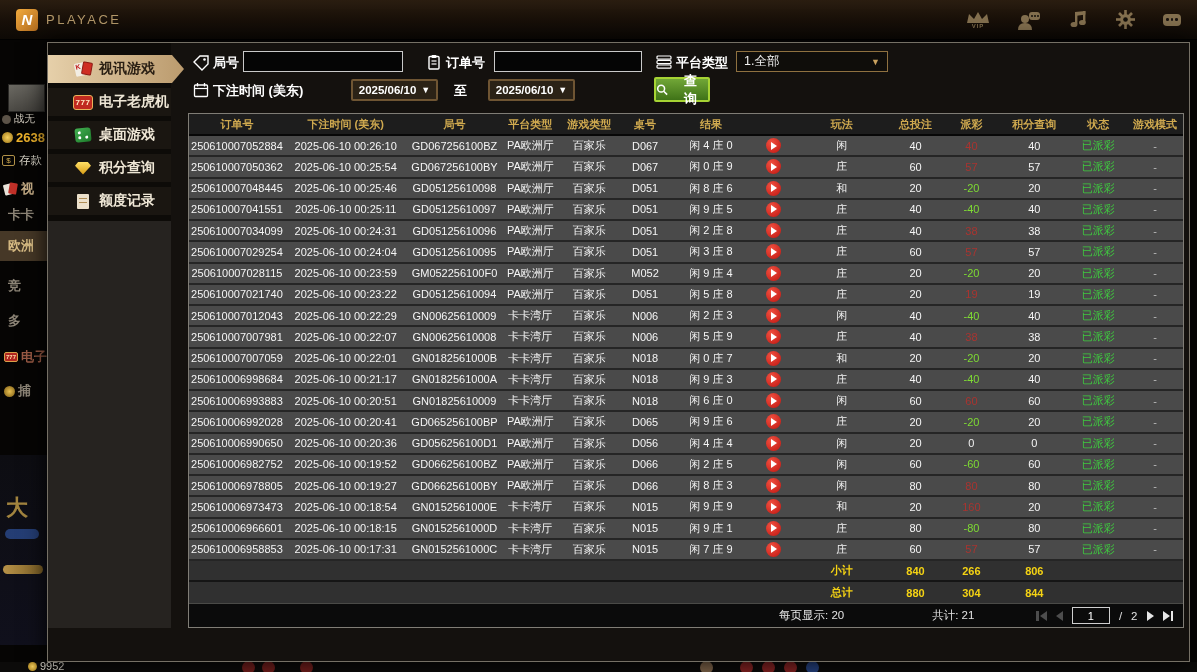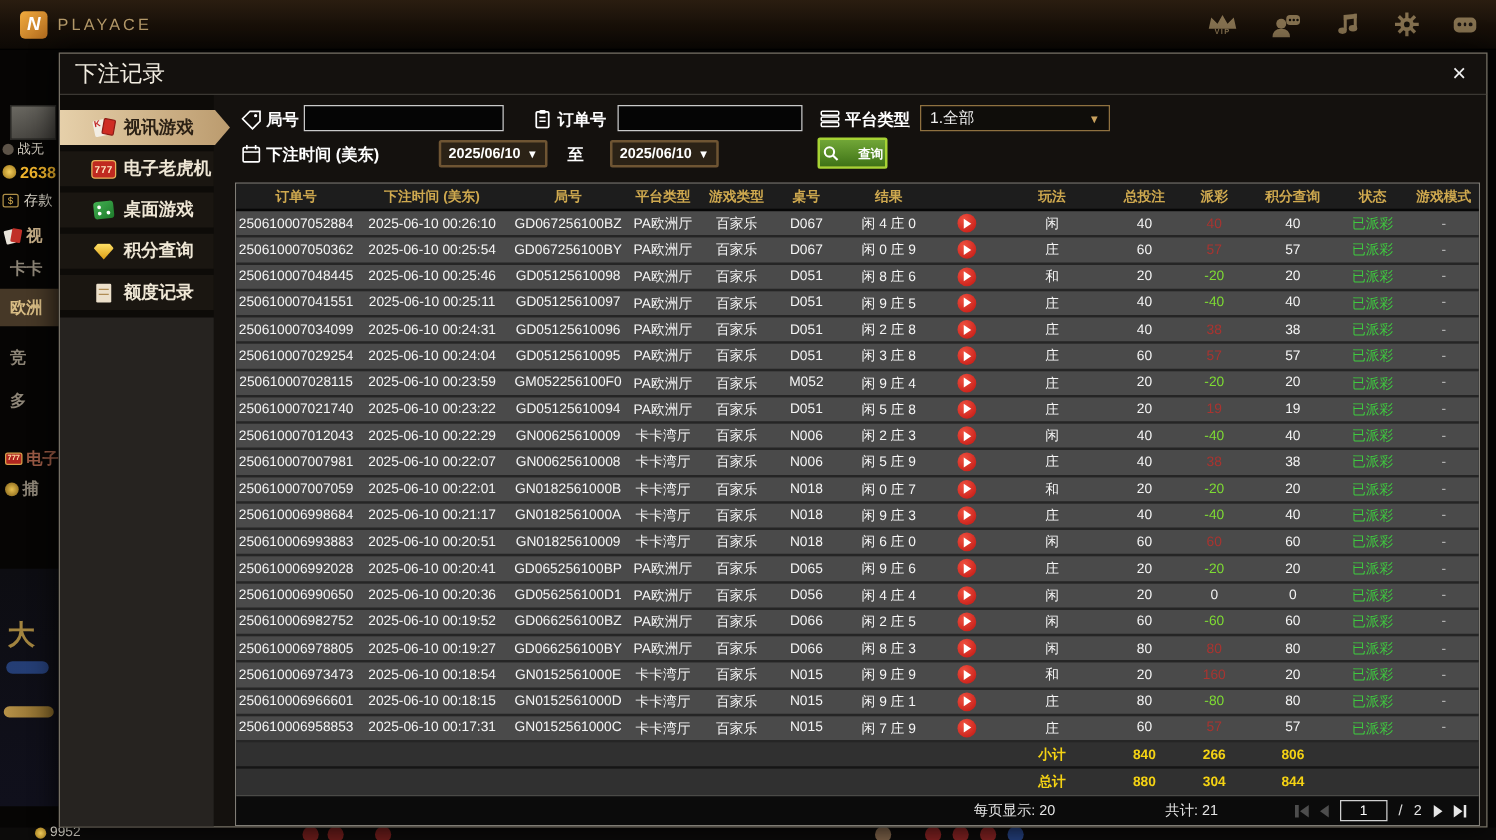--- a/index.html
+++ b/index.html
@@ -105,21 +105,21 @@
   .f-label2{ position:absolute; color:#fff; font-weight:bold; font-size:13px; top:39px;}
   .f-input{ position:absolute; top:8px; height:21px; background:#050505; border:1px solid #c9c9c9; color:#fff; font-size:12px; padding:0 5px;}
   .f-select{ position:absolute; top:8px; height:21px; background:#0f0d0a; border:1px solid #8f7140; color:#f0f0f0;
     font-size:12.5px; display:flex; align-items:center; padding:0 7px; cursor:pointer;}
   .f-select .arr{ margin-left:auto; color:#c9a15e; font-size:9px;}
   .f-date{ position:absolute; top:36px; width:87px; height:22px; background:#2b2216; border:2px solid #6f5533; border-radius:2px;
     color:#fff; font-weight:bold; font-size:11.5px; display:flex; align-items:center; justify-content:center; gap:5px; cursor:pointer;}
   .f-date .arr{ font-size:9px; color:#fff;}
   .btn-search{ position:absolute; left:466px; top:34px; width:56px; height:25px;
     background:linear-gradient(180deg,#71a637,#3f7317); border:2px solid #a6d334; border-radius:2px;
-    color:#fff; font-weight:bold; font-size:10px; display:flex; align-items:center; justify-content:center; gap:16px; cursor:pointer;}
+    color:#fff; font-weight:bold; font-size:13px; display:flex; align-items:center; justify-content:center; gap:16px; cursor:pointer;}
 
   
   .table-wrap{ position:absolute; left:0; top:70px; width:996px; bottom:0;
     border:1px solid #807d76; display:flex; flex-direction:column; background:#0f0f0f;}
   .trow{ display:flex; width:100%; }
   .thead{ height:22px; background:#1d1d1d; border-bottom:2px solid #070707; flex:none;}
   .thead .cell{ color:#cfa94f; font-weight:bold; font-size:11px;}
   .tbody{ flex:1; display:flex; flex-direction:column;}
   .drow{ flex:1; background:#4a4a4a; border-bottom:2px solid #252525; }
   .cell{ display:flex; align-items:center; justify-content:center; font-size:11px; color:#f5f5f5; overflow:hidden; white-space:nowrap;}
@@ -223,21 +223,21 @@
       <span class="mini-cards">
         <span class="mc1"></span>
         <span class="mc2"></span>
       </span>
       <span>视</span>
     </div>
   <div class="bg-item bg-nav" style="top:206px;">卡卡</div>
   <div class="bg-item bg-nav hl" style="top:231px;">欧洲</div>
   <div class="bg-item bg-nav" style="top:277px;">竞</div>
   <div class="bg-item bg-nav" style="top:312px;">多</div>
-  <div class="bg-item bg-nav" style="top:348px; left:4px; display:flex; gap:3px; align-items:center; color:#9a5a45;margin-top:10px;">
+  <div class="bg-item bg-nav" style="top:348px; left:4px; display:flex; gap:3px; align-items:center; color:#9a5a45;">
       <span class="badge777">777</span>
       <span>电子</span>
     </div>
   <div class="bg-item bg-nav" style="top:382px; left:4px; display:flex; gap:3px; align-items:center;">
       <span class="fishball"></span>
       <span>捕</span>
     </div>
   <div class="bg-poster">
     <div class="poster-char">大</div>
     <div class="poster-blue"></div>
@@ -253,24 +253,20 @@
     <span class="strip-dot" style="left:784px; background:#a42828;"></span>
     <span class="strip-dot" style="left:806px; background:#2c4f9c;"></span>
   </div>
   <div class="bg-num">
       <span class="coin" style="width:9px;height:9px;"></span>
       <span>9952</span>
     </div>
 </div>
 
 <div class="modal">
-  <div class="modal-titlebar">
-    <span class="modal-title">下注记录</span>
-    <span class="modal-close">×</span>
-  </div>
   <div class="modal-body">
     <aside class="sidebar">
       <div class="sidebar-rest"></div>
       <div class="menu">
           <div class="menu-item active">
             <span class="mi-icon">
               <span class="icon-cards">
                 <span class="c1">K</span>
                 <span class="c2"></span>
               </span>

